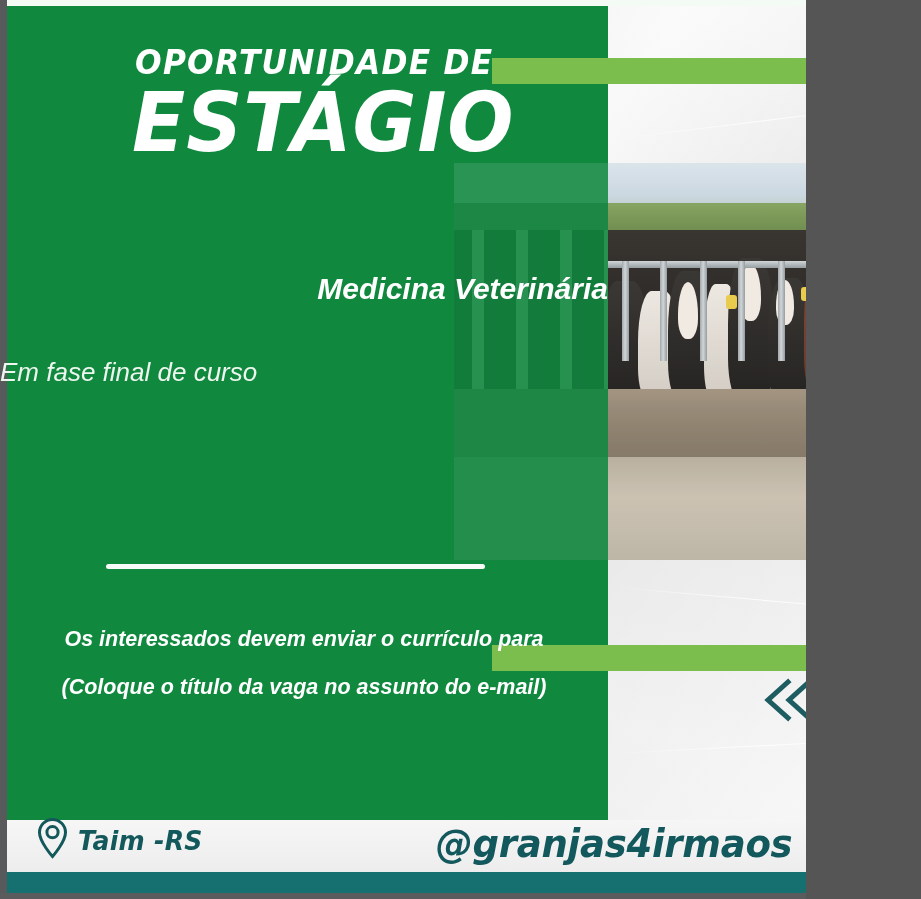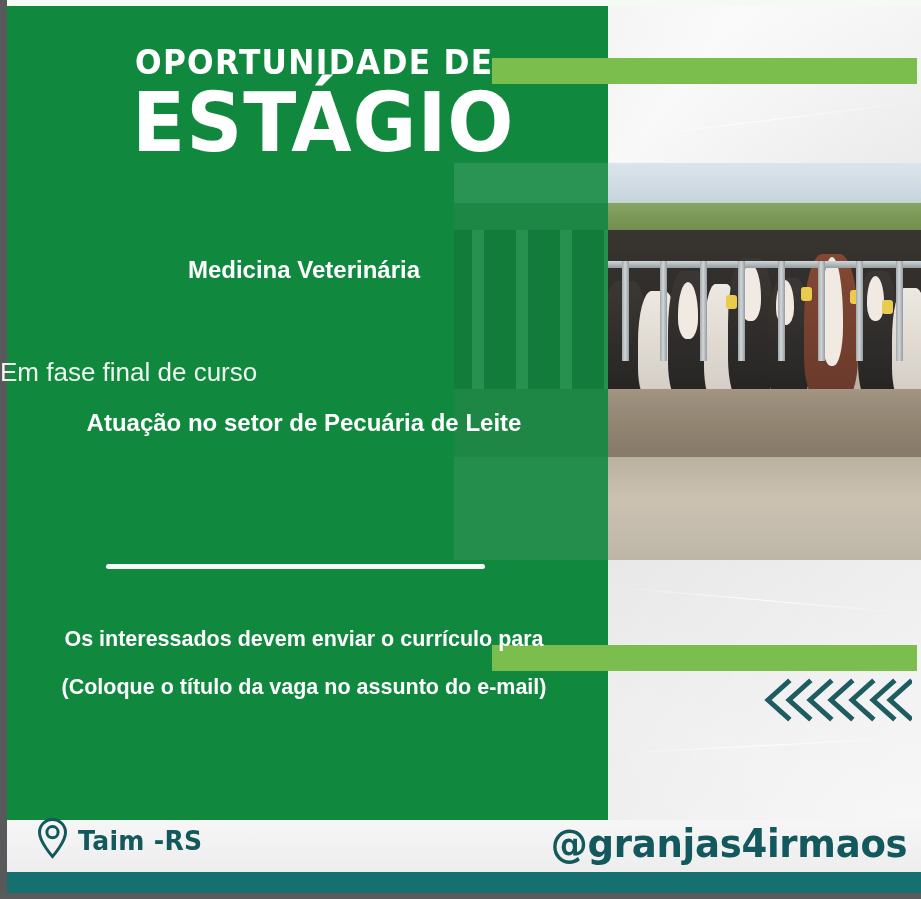--- a/index.html
+++ b/index.html
@@ -1,21 +1,22 @@
 <!DOCTYPE html>
 <html><head>
 <meta charset="utf-8">
 <style>
   html,body{margin:0;padding:0;background:#555;}
   #poster{
     position:relative;
-    width:921px;height:899px;
+    width:806px;height:899px;
     overflow:hidden;
     background:#ededed;
     font-family:"DejaVu Sans", sans-serif;
+    font-style:italic;
   }
 
   
   .bg-paper{
     position:absolute;inset:0;
     background:
       linear-gradient(128deg, rgba(255,255,255,.85) 0%, rgba(238,238,238,0) 28%, rgba(255,255,255,.7) 46%, rgba(232,232,232,0) 64%, rgba(255,255,255,.6) 100%),
       linear-gradient(22deg, rgba(216,216,216,.55) 0%, rgba(255,255,255,0) 35%, rgba(222,222,222,.5) 70%, rgba(255,255,255,0) 100%),
       linear-gradient(180deg,#f2f2f2 0%,#e9e9e9 55%,#efefef 100%);
   }
@@ -89,22 +90,22 @@
   .headline{
     position:absolute;left:132px;top:82px;
     color:#ffffff;font-weight:bold;font-size:82px;letter-spacing:1px;
     font-family:"DejaVu Sans", sans-serif;
     transform:scaleX(.95);transform-origin:left center;
     white-space:nowrap;line-height:1;
   }
 
   
   .course{
-    position:absolute;left:0;top:256px;width:608px;text-align:center;
-    color:#ffffff;font-weight:bold;font-size:24px;
+    position:absolute;left:0;top:272px;width:608px;text-align:right;
+    color:#ffffff;font-weight:bold;font-size:30px;
     font-family:"Liberation Sans", sans-serif;
   }
   .stage{
     position:absolute;left:0;top:357px;width:608px;text-align:left;
     color:#eef6ef;font-weight:normal;font-size:26px;
     font-family:"Liberation Sans", sans-serif;
   }
   .sector{
     position:absolute;left:0;top:409px;width:608px;text-align:center;
     color:#ffffff;font-weight:bold;font-size:24px;
@@ -218,21 +219,20 @@
   <div class="top-white"></div>
 
   <div class="accent a1"></div>
   <div class="accent a2"></div>
 
   <div class="kicker">OPORTUNIDADE DE</div>
   <div class="headline">ESTÁGIO</div>
 
   <div class="course">Medicina Veterinária</div>
   <div class="stage">Em fase final de curso</div>
-  <div class="sector">Atuação no setor de Pecuária de Leite</div>
 
   <div class="divider"></div>
 
   <div class="contact">
     <span class="ln">Os interessados devem enviar o currículo para</span>
     <span class="ln">(Coloque  o título da vaga no assunto do e-mail)</span>
   </div>
 
   <div class="chevrons">
     <svg width="150" height="48" viewBox="0 0 150 48" fill="none" stroke="#1d5c60" stroke-width="5" stroke-linejoin="miter" stroke-linecap="square">

